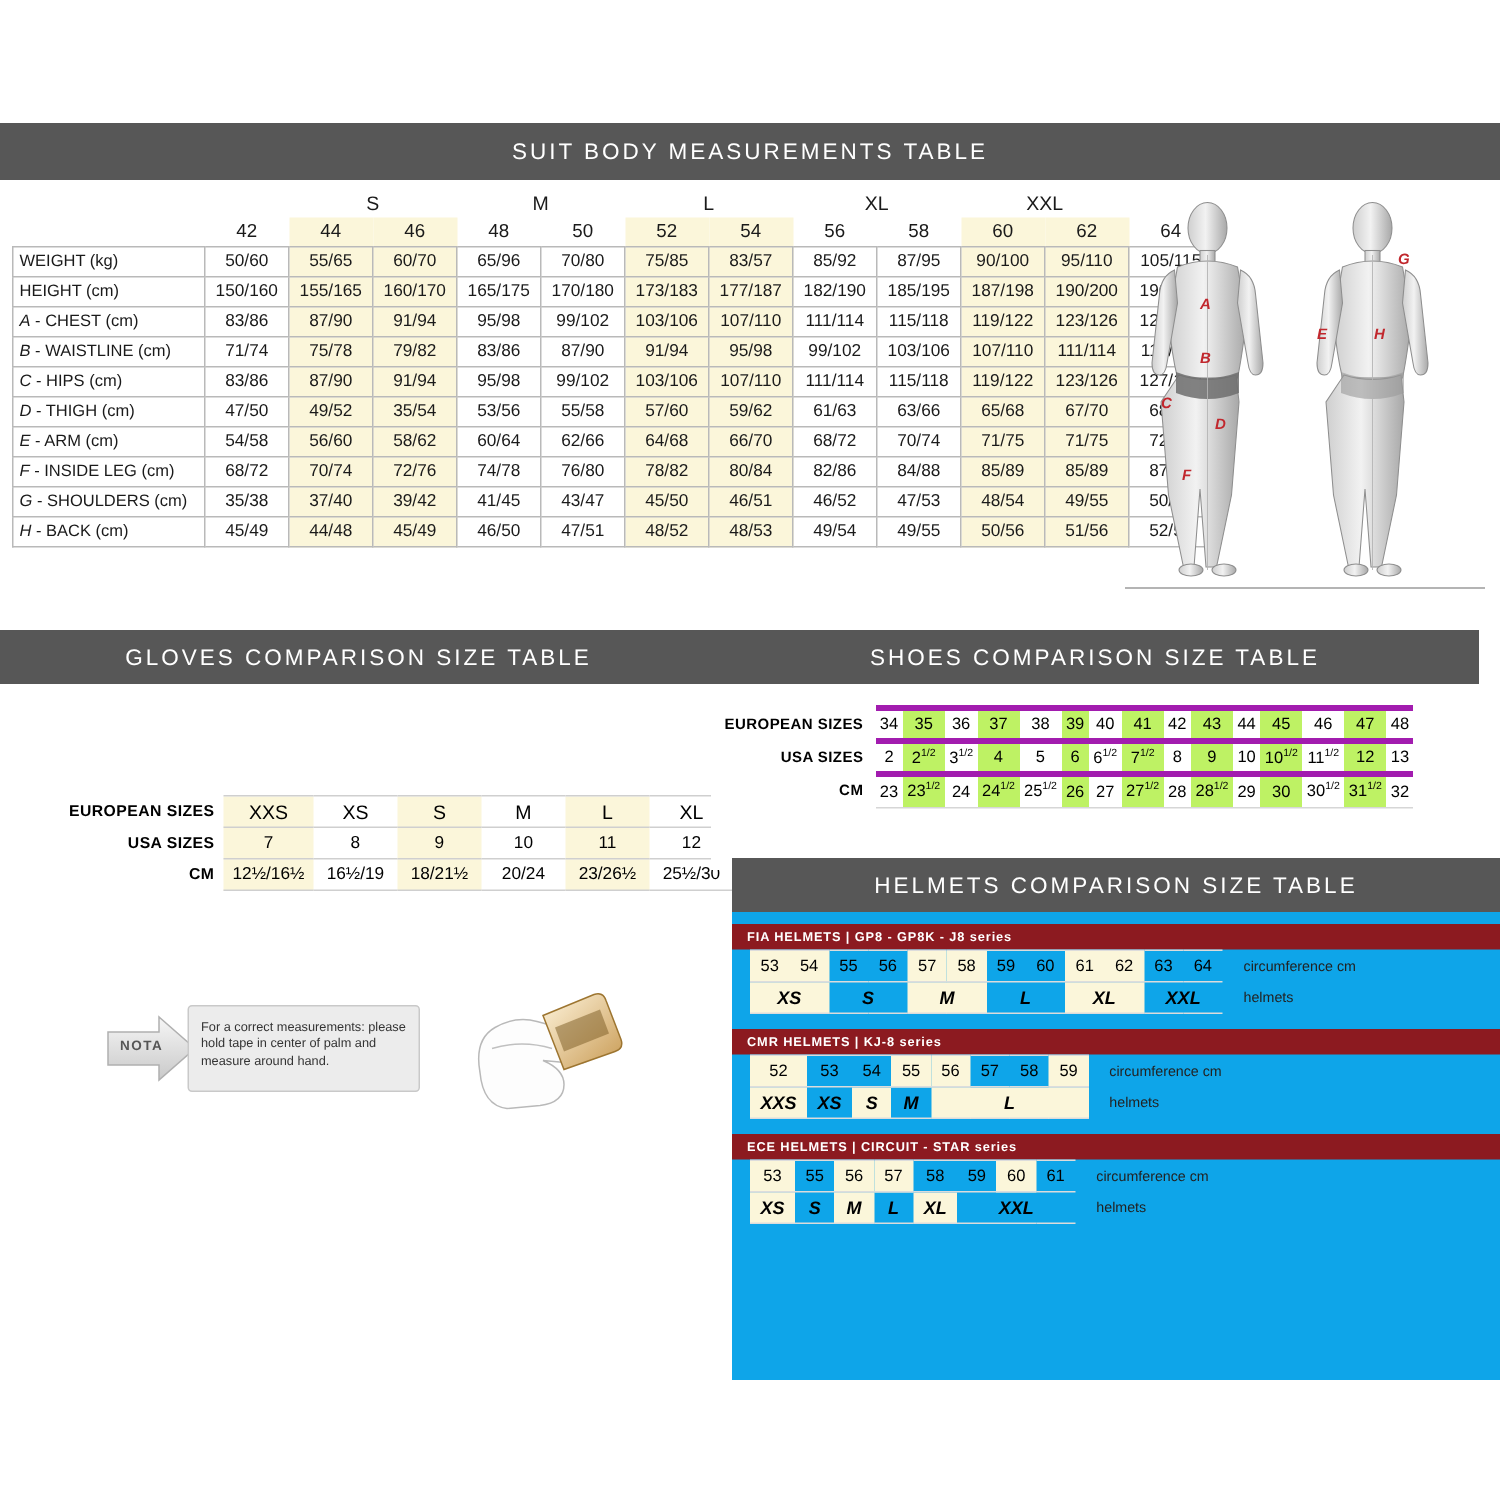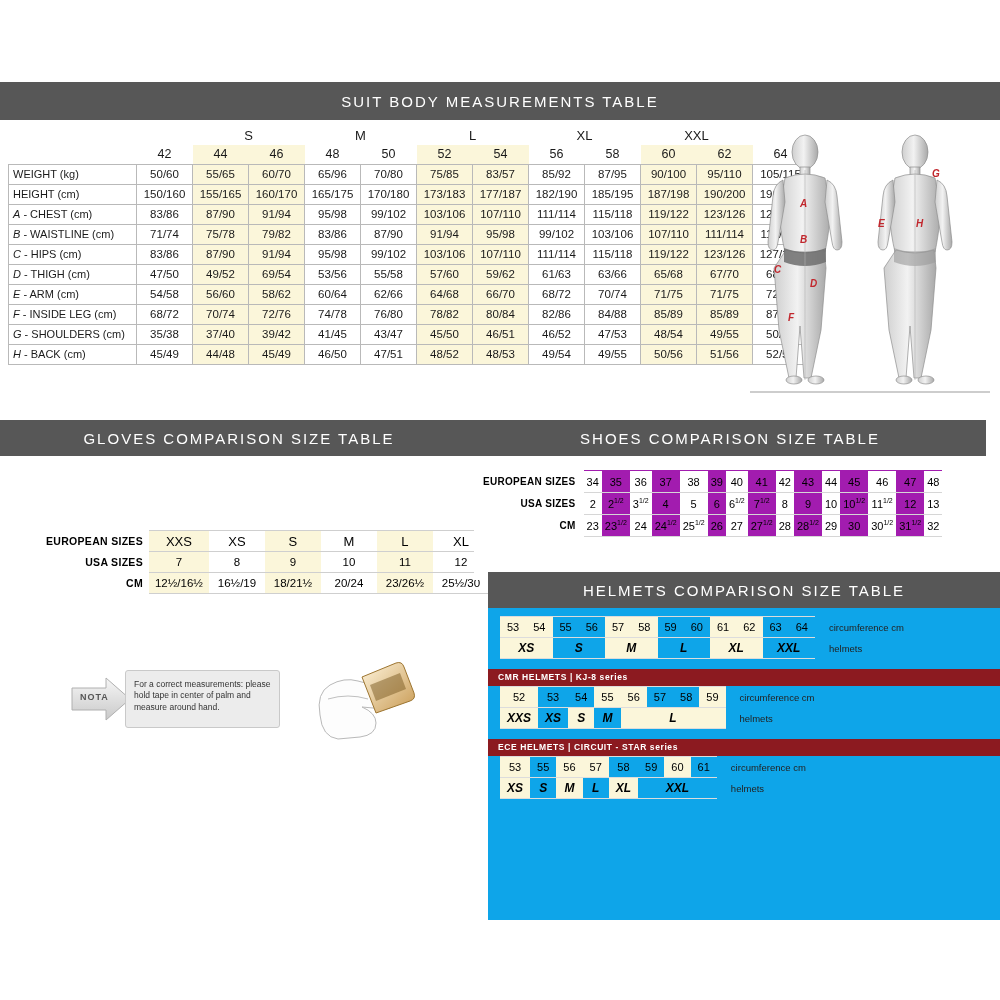--- a/index.html
+++ b/index.html
@@ -171,28 +171,28 @@
   
   .shoetable {
     border-collapse: collapse;
     font-size: 11px;
   }
   .shoetable td {
     height: 22px;
     padding: 0 3px;
     text-align: center;
     white-space: nowrap;
-    border-top: 1px solid #a21caf;
+    border-top: 4px solid #a21caf;
     border-bottom: 1px solid #d6d6d6;
   }
   .shoetable td.lbl {
     font-weight: bold; font-size: 10px; text-align: right;
     letter-spacing: .3px; border: none; padding-right: 8px;
   }
-  .shoetable td.hlcell { background: #a21caf; text-align: center; }
+  .shoetable td.hlcell { background: #bef264; text-align: center; }
   sup { font-size: 7px; }
 
   
   .helm-subbanner {
     background: #8c1a20;
     color: #fff;
     font-size: 8.5px;
     font-weight: bold;
     letter-spacing: .6px;
     padding: 3px 0 3px 10px;
@@ -320,21 +320,21 @@
                 <td>111/114</td>
                 <td>115/118</td>
                 <td class="hl">119/122</td>
                 <td class="hl">123/126</td>
                 <td>127/130</td>
               </tr>
               <tr>
                 <td class="rowlabel"><i>D</i> - THIGH (cm)</td>
                 <td>47/50</td>
                 <td class="hl">49/52</td>
-                <td class="hl">69/54</td>
+                <td class="hl">35/54</td>
                 <td>53/56</td>
                 <td>55/58</td>
                 <td class="hl">57/60</td>
                 <td class="hl">59/62</td>
                 <td>61/63</td>
                 <td>63/66</td>
                 <td class="hl">65/68</td>
                 <td class="hl">67/70</td>
                 <td>68/72</td>
               </tr>
@@ -584,20 +584,21 @@
             </tr>
           </tbody>
       </table>
     </div>
   </div>
 
   <div id="helmets-section">
     <div id="helmets-banner" class="banner">HELMETS COMPARISON SIZE TABLE</div>
     <div id="helmets-body">
         <div style="margin-top: 8px;">
+          <div class="helm-subbanner">FIA HELMETS | GP8 - GP8K - J8 series</div>
           <div class="helm-block">
             <table class="helmtable">
               <tbody>
                 <tr>
                   <td class="hlcell">53</td>
                   <td class="hlcell">54</td>
                   <td>55</td>
                   <td>56</td>
                   <td class="hlcell">57</td>
                   <td class="hlcell">58</td>

